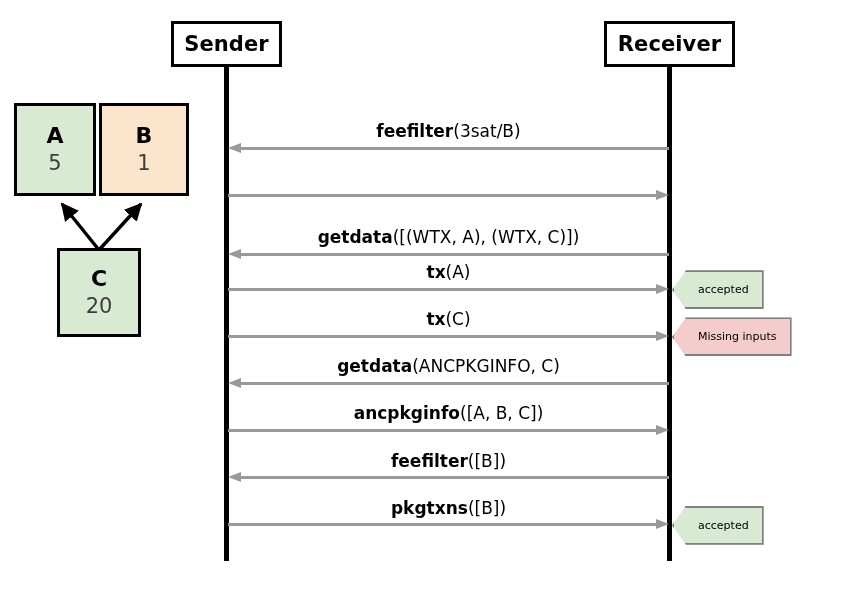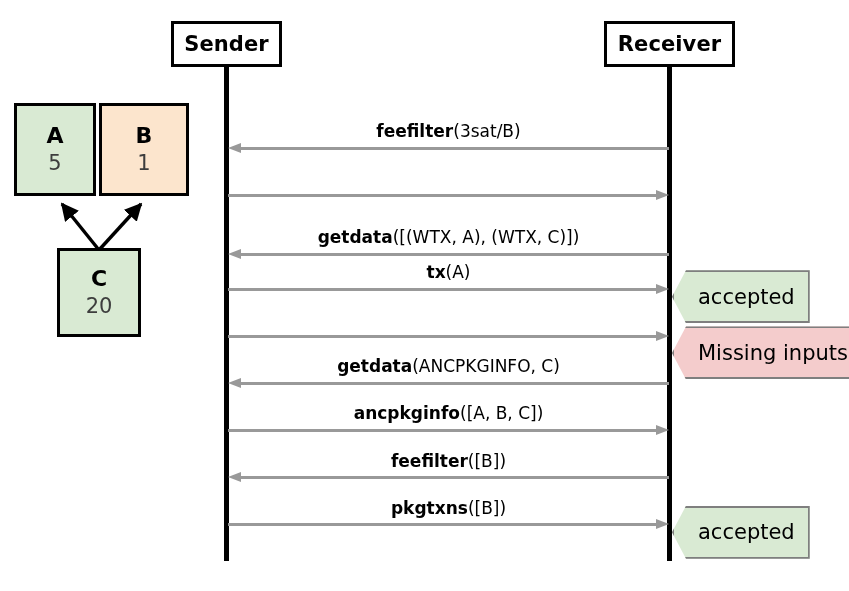--- a/index.html
+++ b/index.html
@@ -102,27 +102,27 @@
   .message.dir-right .shaft { left: 0; right: 12px; }
   .message.dir-right .head {
     right: 0;
     border-left: 13px solid #999999;
   }
 
   
   .badge {
     position: absolute;
     left: 672px;
-    height: 53px;
+    height: 39px;
     box-sizing: border-box;
     display: flex;
     align-items: center;
     padding-left: 24px;
     padding-right: 13px;
-    font-size: 21px;
+    font-size: 11px;
     color: #000000;
     white-space: nowrap;
     border: 2px solid #7f7f7f;
     -webkit-clip-path: polygon(0% 50%, 14px 0%, 100% 0%, 100% 100%, 14px 100%);
     clip-path: polygon(0% 50%, 14px 0%, 100% 0%, 100% 100%, 14px 100%);
   }
   .badge.ok { background: #d9ead3; }
   .badge.err { background: #f4cccc; }
 
   
@@ -225,20 +225,21 @@
         </div>
       </div>
       <div class="message dir-right" style="top: 254.8px;">
         <div class="message-label"><span class="fn">tx</span><span class="args">(A)</span></div>
         <div class="message-arrow">
           <div class="shaft"></div>
           <div class="head"></div>
         </div>
       </div>
       <div class="message dir-right" style="top: 301.9px;">
+        <div class="message-label"><span class="fn">tx</span><span class="args">(C)</span></div>
         <div class="message-arrow">
           <div class="shaft"></div>
           <div class="head"></div>
         </div>
       </div>
       <div class="message dir-left" style="top: 349px;">
         <div class="message-label"><span class="fn">getdata</span><span class="args">(ANCPKGINFO, C)</span></div>
         <div class="message-arrow">
           <div class="shaft"></div>
           <div class="head"></div>
@@ -263,21 +264,21 @@
         <div class="message-arrow">
           <div class="shaft"></div>
           <div class="head"></div>
         </div>
       </div>
     </div>
   <div id="badges-layer">
       <div class="badge ok" style="top: 270.3px;">
         <span>accepted</span>
       </div>
-      <div class="badge err" style="top: 317.4px; margin-top: 9px;">
+      <div class="badge err" style="top: 317.4px;">
         <span>Missing inputs</span>
       </div>
       <div class="badge ok" style="top: 505.8px;">
         <span>accepted</span>
       </div>
     </div>
 
 </div>
 
 </body></html>

